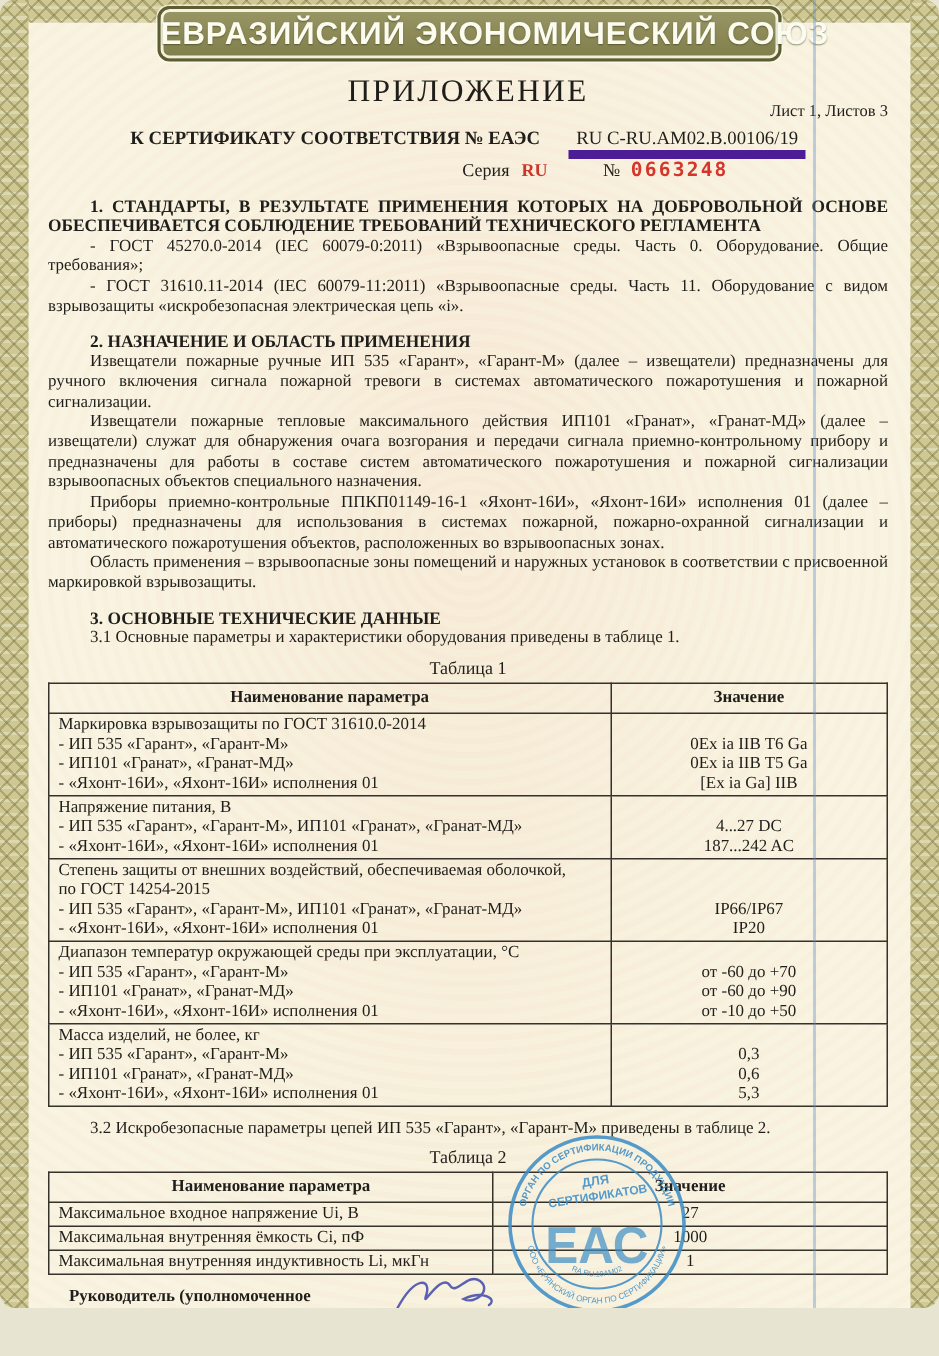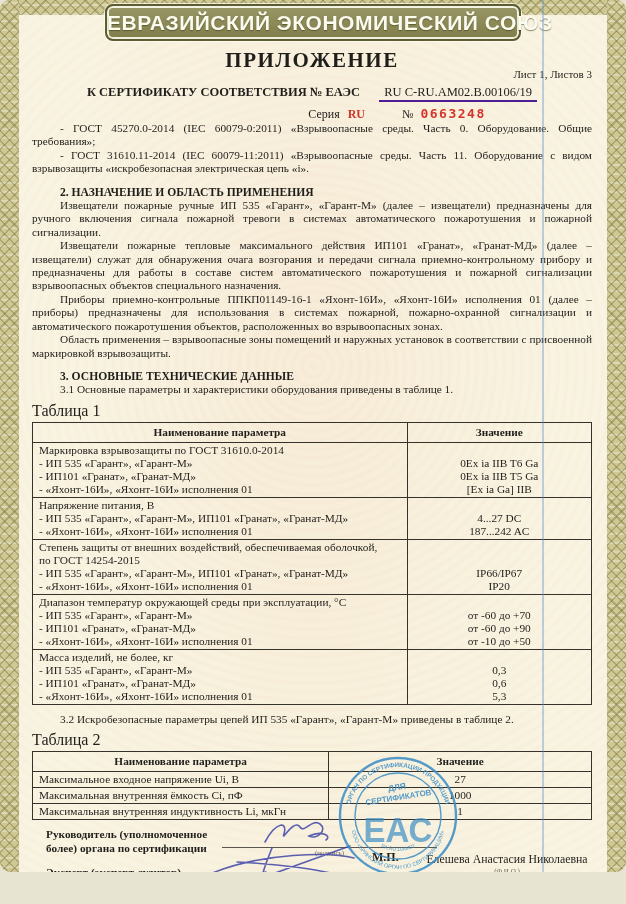--- a/index.html
+++ b/index.html
@@ -35,42 +35,42 @@
     box-shadow:inset 0 0 0 2px rgba(253,253,240,.9), 0 0 0 1px rgba(253,253,240,.7);
     color:#fbfbef;font-family:"Liberation Sans","DejaVu Sans",sans-serif;
     font-weight:bold;font-size:21px;letter-spacing:.5px;
     text-shadow:0 1px 1px rgba(55,55,20,.55);white-space:nowrap;
   }
 
   .content{position:absolute;z-index:2;left:32px;top:46px;width:560px;}
 
   .title-row{position:relative;height:30px;margin-top:2px;}
   .doc-title{
-    text-align:center;font-weight:bold;font-size:21px;letter-spacing:1.5px;
+    text-align:center;font-weight:normal;font-size:21px;letter-spacing:1.5px;
   }
   .sheet-info{position:absolute;right:0;top:20px;font-size:11px;}
 
   .cert-line{margin-top:7px;text-align:center;font-size:12.5px;white-space:nowrap;}
   .cert-line .lbl{font-weight:bold;}
   .cert-line .num{
-    font-weight:normal;border-bottom:2px solid #4c1d95;padding:0 5px 1px 5px;margin-left:16px;text-align:center;
+    font-weight:normal;border-bottom:6px solid #4c1d95;padding:0 5px 1px 5px;margin-left:16px;text-align:center;
   }
   .series-line{margin-top:6px;text-align:center;padding-left:170px;font-size:12px;white-space:nowrap;}
   .series-line .ru{color:#cf3527;font-weight:bold;margin-left:5px;}
   .series-line .nosign{margin-left:34px;}
   .series-line .serial{
     color:#d6352b;font-family:"DejaVu Sans Mono","Liberation Mono",monospace;
     font-weight:bold;font-size:13px;letter-spacing:1.5px;margin-left:4px;
   }
 
   p{margin:0;font-size:11.3px;line-height:13.4px;text-align:justify;}
   .ind{text-indent:28px;}
   .sec-head{font-weight:bold;font-size:11.6px;}.mt8{margin-top:8px;}.mt10{margin-top:10px;}
 
-  .tbl-caption{text-align:left;font-size:16px;margin-top:5px;}
+  .tbl-caption{text-align:center;font-size:12px;margin-top:5px;}
   table{border-collapse:collapse;width:100%;margin-top:2px;}
   td,th{border:1px solid #35322c;font-size:11.3px;line-height:13px;
         padding:1px 6px;vertical-align:top;}
   th{font-weight:bold;text-align:center;padding:3px 6px;}
   .pcol{width:67%;}
   .vcol{width:33%;text-align:center;}
   .t2 .pcol{width:53%;}
   .t2 .vcol{width:47%;}
   .pre{white-space:pre-line;}
 
@@ -126,20 +126,21 @@
       <span class="num">RU C-RU.AM02.B.00106/19</span>
     </div>
 
     <div class="series-line">
       <span>Серия</span>
       <span class="ru">RU</span>
       <span class="nosign">№</span>
       <span class="serial">0663248</span>
     </div>
 
+    <p class="sec-head ind mt10">1. СТАНДАРТЫ, В РЕЗУЛЬТАТЕ ПРИМЕНЕНИЯ КОТОРЫХ НА ДОБРОВОЛЬНОЙ ОСНОВЕ ОБЕСПЕЧИВАЕТСЯ СОБЛЮДЕНИЕ ТРЕБОВАНИЙ ТЕХНИЧЕСКОГО РЕГЛАМЕНТА</p>
     <p class="ind">- ГОСТ 45270.0-2014 (IEC 60079-0:2011) «Взрывоопасные среды. Часть 0. Оборудование. Общие требования»;</p>
     <p class="ind">- ГОСТ 31610.11-2014 (IEC 60079-11:2011) «Взрывоопасные среды. Часть 11. Оборудование с видом взрывозащиты «искробезопасная электрическая цепь «i».</p>
 
     <p class="sec-head ind mt10">2. НАЗНАЧЕНИЕ И ОБЛАСТЬ ПРИМЕНЕНИЯ</p>
     <p class="ind">Извещатели пожарные ручные ИП 535 «Гарант», «Гарант-М» (далее – извещатели) предназначены для ручного включения сигнала пожарной тревоги в системах автоматического пожаротушения и пожарной сигнализации.</p>
     <p class="ind">Извещатели пожарные тепловые максимального действия ИП101 «Гранат», «Гранат-МД» (далее – извещатели) служат для обнаружения очага возгорания и передачи сигнала приемно-контрольному прибору и предназначены для работы в составе систем автоматического пожаротушения и пожарной сигнализации взрывоопасных объектов специального назначения.</p>
     <p class="ind">Приборы приемно-контрольные ППКП01149-16-1 «Яхонт-16И», «Яхонт-16И» исполнения 01  (далее – приборы) предназначены для использования в системах пожарной, пожарно-охранной сигнализации и автоматического пожаротушения объектов, расположенных во взрывоопасных зонах.</p>
     <p class="ind">Область применения – взрывоопасные зоны помещений и наружных установок в соответствии с присвоенной маркировкой взрывозащиты.</p>
 
     <p class="sec-head ind mt10">3. ОСНОВНЫЕ ТЕХНИЧЕСКИЕ ДАННЫЕ</p>

